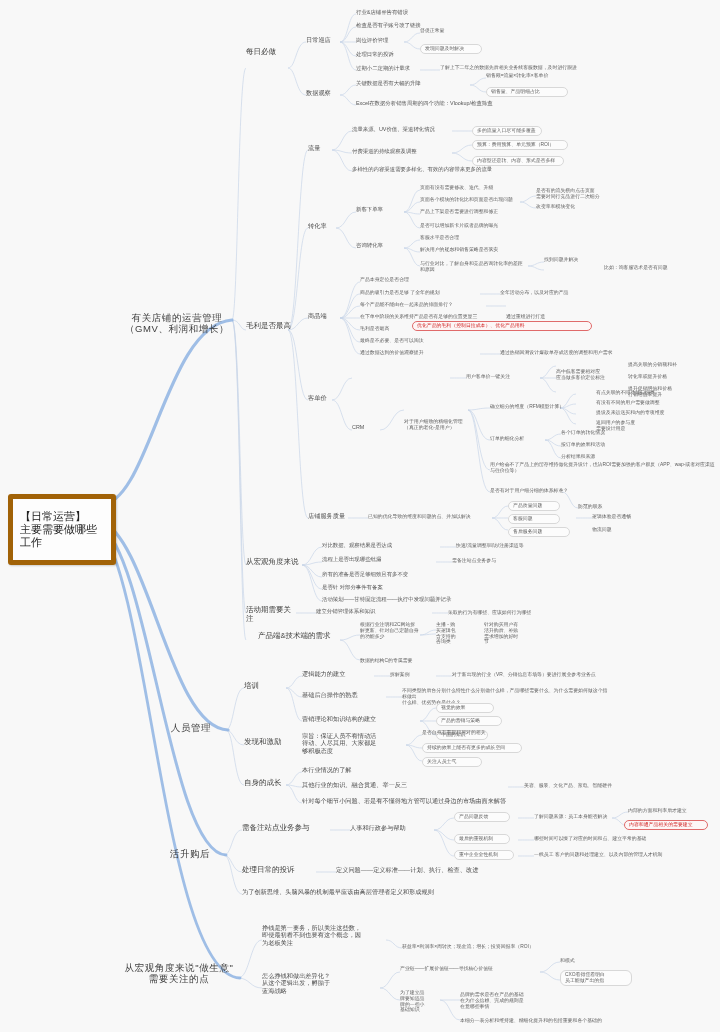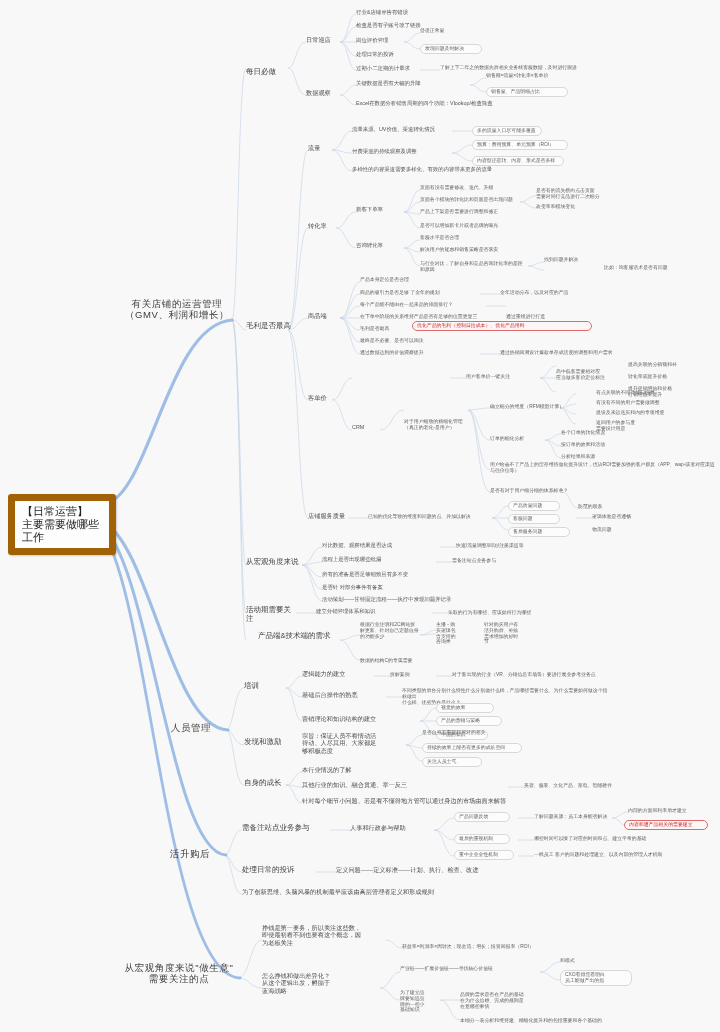--- a/index.html
+++ b/index.html
@@ -16,23 +16,23 @@
   .node{
     position:absolute;
     box-sizing:border-box;
     line-height:1.18;
     white-space:pre-line;
     color:#3f3f3f;
   }
   
   .n-root{
     background:#fdfdfd;
-    border:7px solid #a16207;
+    border:5px solid #a16207;
     border-radius:3px;
-    padding:4px 7px;
+    padding:11px 7px;
     font-size:11px;
     color:#222;
     box-shadow:1px 1px 2px rgba(0,0,0,.18);
     z-index:6;
   }
   
   .n-l1{
     font-size:9.5px;
     color:#3c3c3c;
     letter-spacing:.6px;
@@ -234,24 +234,24 @@
       <path d="M100 505 C 150 505 165 325 232 320" stroke-width="3.2" opacity=".85"></path>
       <path d="M100 520 C 150 540 170 728 228 730" stroke-width="3.2" opacity=".85"></path>
       <path d="M100 524 C 150 560 170 852 226 855" stroke-width="3" opacity=".85"></path>
       <path d="M100 528 C 150 590 165 975 240 978" stroke-width="2.8" opacity=".85"></path>
     </g>
   </svg>
 
   <div class="node n-root" style="left:8px;top:494px;width:108px;">【日常运营】
 主要需要做哪些工作</div>
 
-  <div class="node n-l1" style="left:118px;top:298px;width:118px;text-align:center;">有关店铺的运营管理
+  <div class="node n-l1" style="left:118px;top:312px;width:118px;text-align:center;">有关店铺的运营管理
 （GMV、利润和增长）</div>
 
-  <div class="node n-l2" style="left:246px;top:68px;width:44px;">每日必做</div>
+  <div class="node n-l2" style="left:246px;top:48px;width:44px;">每日必做</div>
   <div class="node n-l2" style="left:246px;top:322px;width:50px;">毛利是否最高</div>
   <div class="node n-l2" style="left:246px;top:558px;width:58px;">从宏观角度来说</div>
   <div class="node n-l2" style="left:246px;top:606px;width:52px;">活动期需要关注</div>
   <div class="node n-l2" style="left:258px;top:632px;width:92px;">产品端&amp;技术端的需求</div>
 
   <div class="node n-l3" style="left:306px;top:36px;width:34px;">日常巡店</div>
   <div class="node n-l3" style="left:306px;top:89px;width:34px;">数据观察</div>
 
   <div class="node n-l4" style="left:356px;top:9px;width:86px;">行业&amp;店铺류告有错误</div>
   <div class="node n-l4" style="left:356px;top:22px;width:92px;">检查是否有子账号改了链接</div>

